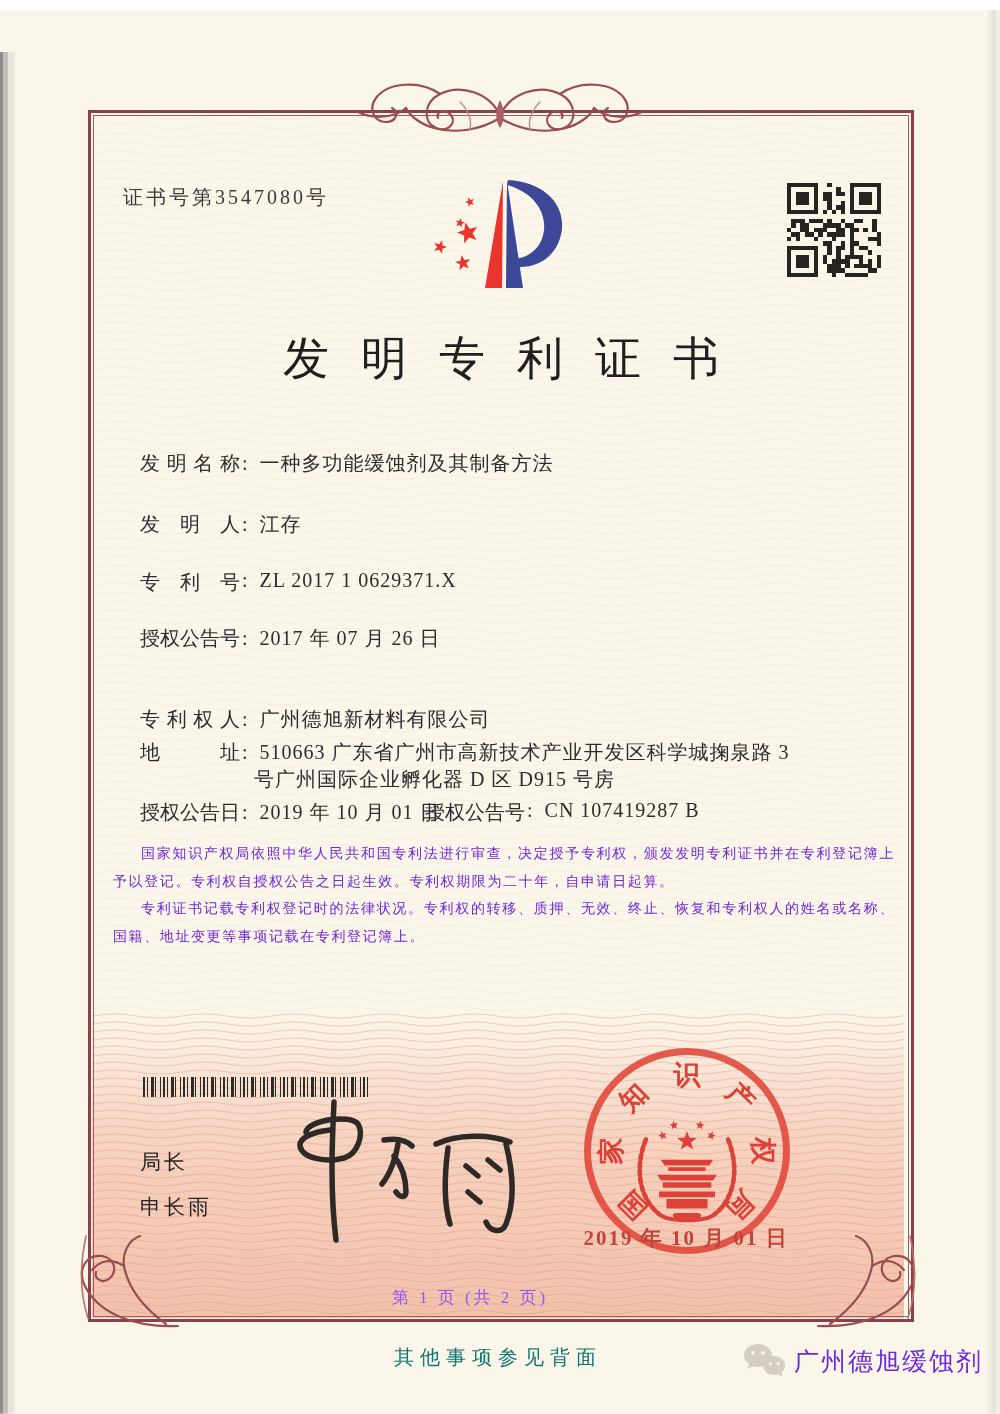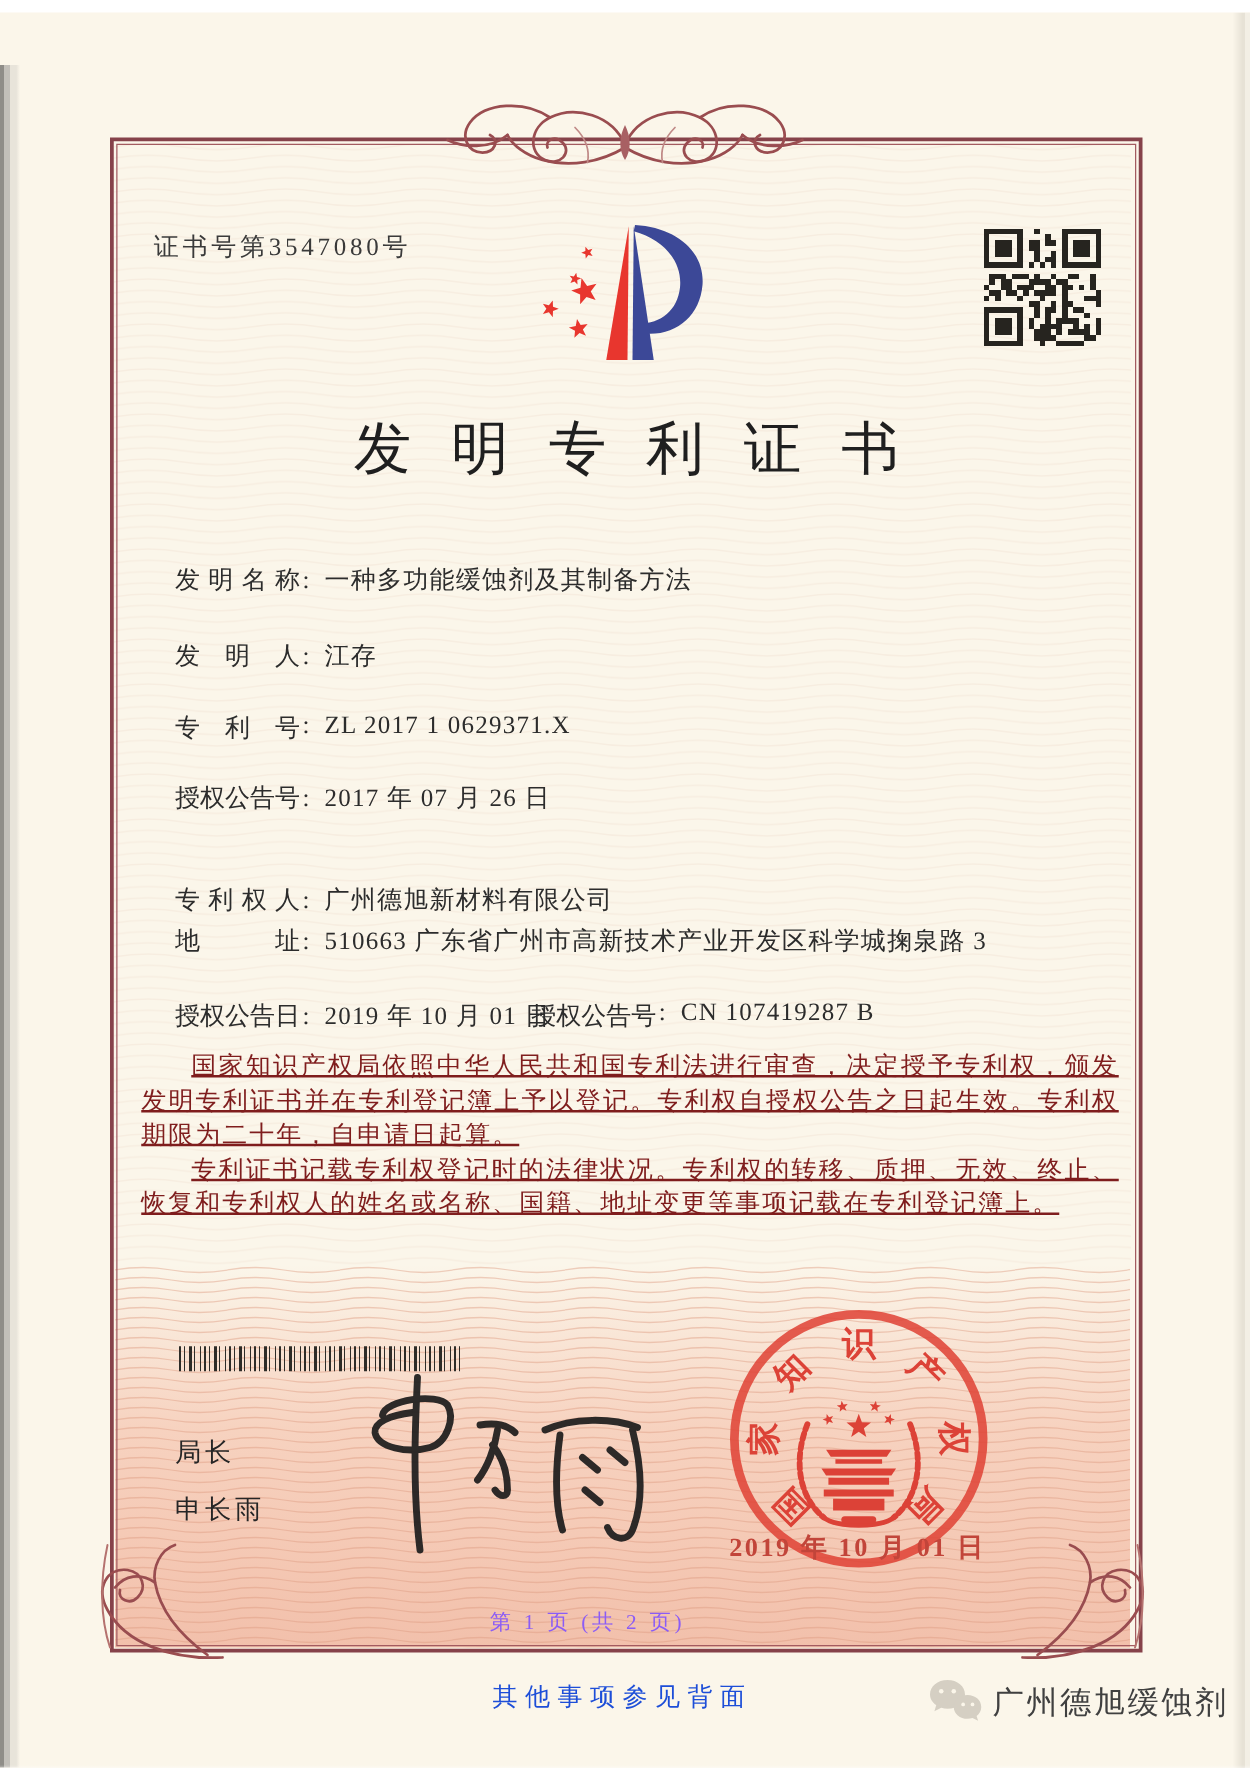--- a/index.html
+++ b/index.html
@@ -26,22 +26,22 @@
   .title{position:absolute;left:0;top:318px;width:1000px;text-align:center;font-size:46px;
     letter-spacing:32px;transform:translateX(17px);color:#1f1f1f;font-weight:500;}
   
   .field{position:absolute;left:140px;font-size:20px;white-space:nowrap;color:#2c2c2c;}
   .f-label{display:inline-block;width:100px;text-align:justify;text-align-last:justify;vertical-align:top;}
   .f-colon{margin-left:2px;}
   .f-value{margin-left:12px;letter-spacing:1px;}
   .addr-line2{position:absolute;left:254px;top:756px;font-size:20px;letter-spacing:1px;color:#2c2c2c;}
   .field-grant-no{left:425px;}
   
-  .body-text{position:absolute;left:113px;top:830px;width:782px;font-size:20px;line-height:27.5px;
-    letter-spacing:1.6px;color:#7f1d1d;text-align:justify;text-decoration:underline;}
+  .body-text{position:absolute;left:113px;top:830px;width:782px;font-size:14px;line-height:27.5px;
+    letter-spacing:1.6px;color:#6d28d9;text-align:justify;}
   .body-text p{margin:0;text-indent:2em;}
   
   .barcode{position:absolute;left:143px;top:1067px;width:228px;height:20px;
     background:repeating-linear-gradient(90deg,#2e2c28 0 2px,rgba(0,0,0,0) 2px 4px,#2e2c28 4px 5px,
       rgba(0,0,0,0) 5px 8px,#2e2c28 8px 11px,rgba(0,0,0,0) 11px 12px,#2e2c28 12px 13px,
       rgba(0,0,0,0) 13px 17px,#2e2c28 17px 18px,rgba(0,0,0,0) 18px 20px);}
   .director{position:absolute;left:140px;top:1138px;font-family:"Liberation Sans","DejaVu Sans",sans-serif;
     font-size:21px;letter-spacing:3px;color:#262626;}
   .director div{margin-bottom:17px;}
   .signature{position:absolute;left:278px;top:1082px;width:262px;height:162px;}
@@ -49,24 +49,24 @@
   .seal{position:absolute;left:584px;top:1038px;width:206px;height:206px;}
   .seal-ring{position:absolute;inset:0;border:7px solid rgba(223,65,52,.85);border-radius:50%;}
   .seal-char{position:absolute;left:50%;top:50%;font-size:27px;font-weight:700;color:#dc4237;
     transform-origin:center;}
   .seal-emblem{position:absolute;left:50%;top:60%;transform:translate(-50%,-50%);}
   .seal-date{position:absolute;left:556px;top:1214px;width:260px;text-align:center;font-size:21px;
     letter-spacing:2px;color:#c2453a;font-weight:600;}
   .page-info{position:absolute;left:88px;top:1276px;width:820px;text-align:center;font-size:17px;
     letter-spacing:3px;color:#8b5cf6;transform:translateX(-28px);}
   .back-note{position:absolute;left:88px;top:1334px;width:820px;text-align:center;font-size:20px;
-    letter-spacing:6px;color:#1d4ed8;}
+    letter-spacing:6px;color:#0f766e;}
   
   .watermark{position:absolute;left:742px;top:1332px;display:flex;align-items:center;gap:8px;}
-  .wm-text{font-size:25px;color:#404040;letter-spacing:2px;font-family:Liberation Sans, sans-serif;}
+  .wm-text{font-size:25px;color:#6d28d9;letter-spacing:2px;font-family:Liberation Sans, sans-serif;}
   .ornament{position:absolute;}
 </style>
 </head>
 <body>
 
 <div class="page">
 
   <div class="edge-left"></div>
   <div class="edge-right"></div>
 
@@ -155,20 +155,21 @@
   </div>
   <div class="field" style="top:615px">
     <span class="f-label">授权公告号</span><span class="f-colon">:</span><span class="f-value">2017 年 07 月 26 日</span>
   </div>
   <div class="field" style="top:696px">
     <span class="f-label">专利权人</span><span class="f-colon">:</span><span class="f-value">广州德旭新材料有限公司</span>
   </div>
   <div class="field" style="top:729px">
     <span class="f-label">地址</span><span class="f-colon">:</span><span class="f-value">510663 广东省广州市高新技术产业开发区科学城掬泉路 3</span>
   </div>
+  <div class="addr-line2">号广州国际企业孵化器 D 区 D915 号房</div>
   <div class="field" style="top:789px">
     <span class="f-label">授权公告日</span><span class="f-colon">:</span><span class="f-value">2019 年 10 月 01 日</span>
   </div>
   <div class="field field-grant-no" style="top:789px">
     <span class="f-label">授权公告号</span><span class="f-colon">:</span><span class="f-value">CN 107419287 B</span>
   </div>
 
   <div class="body-text">
     <p>国家知识产权局依照中华人民共和国专利法进行审查，决定授予专利权，颁发发明专利证书并在专利登记簿上予以登记。专利权自授权公告之日起生效。专利权期限为二十年，自申请日起算。</p>
     <p>专利证书记载专利权登记时的法律状况。专利权的转移、质押、无效、终止、恢复和专利权人的姓名或名称、国籍、地址变更等事项记载在专利登记簿上。</p>

